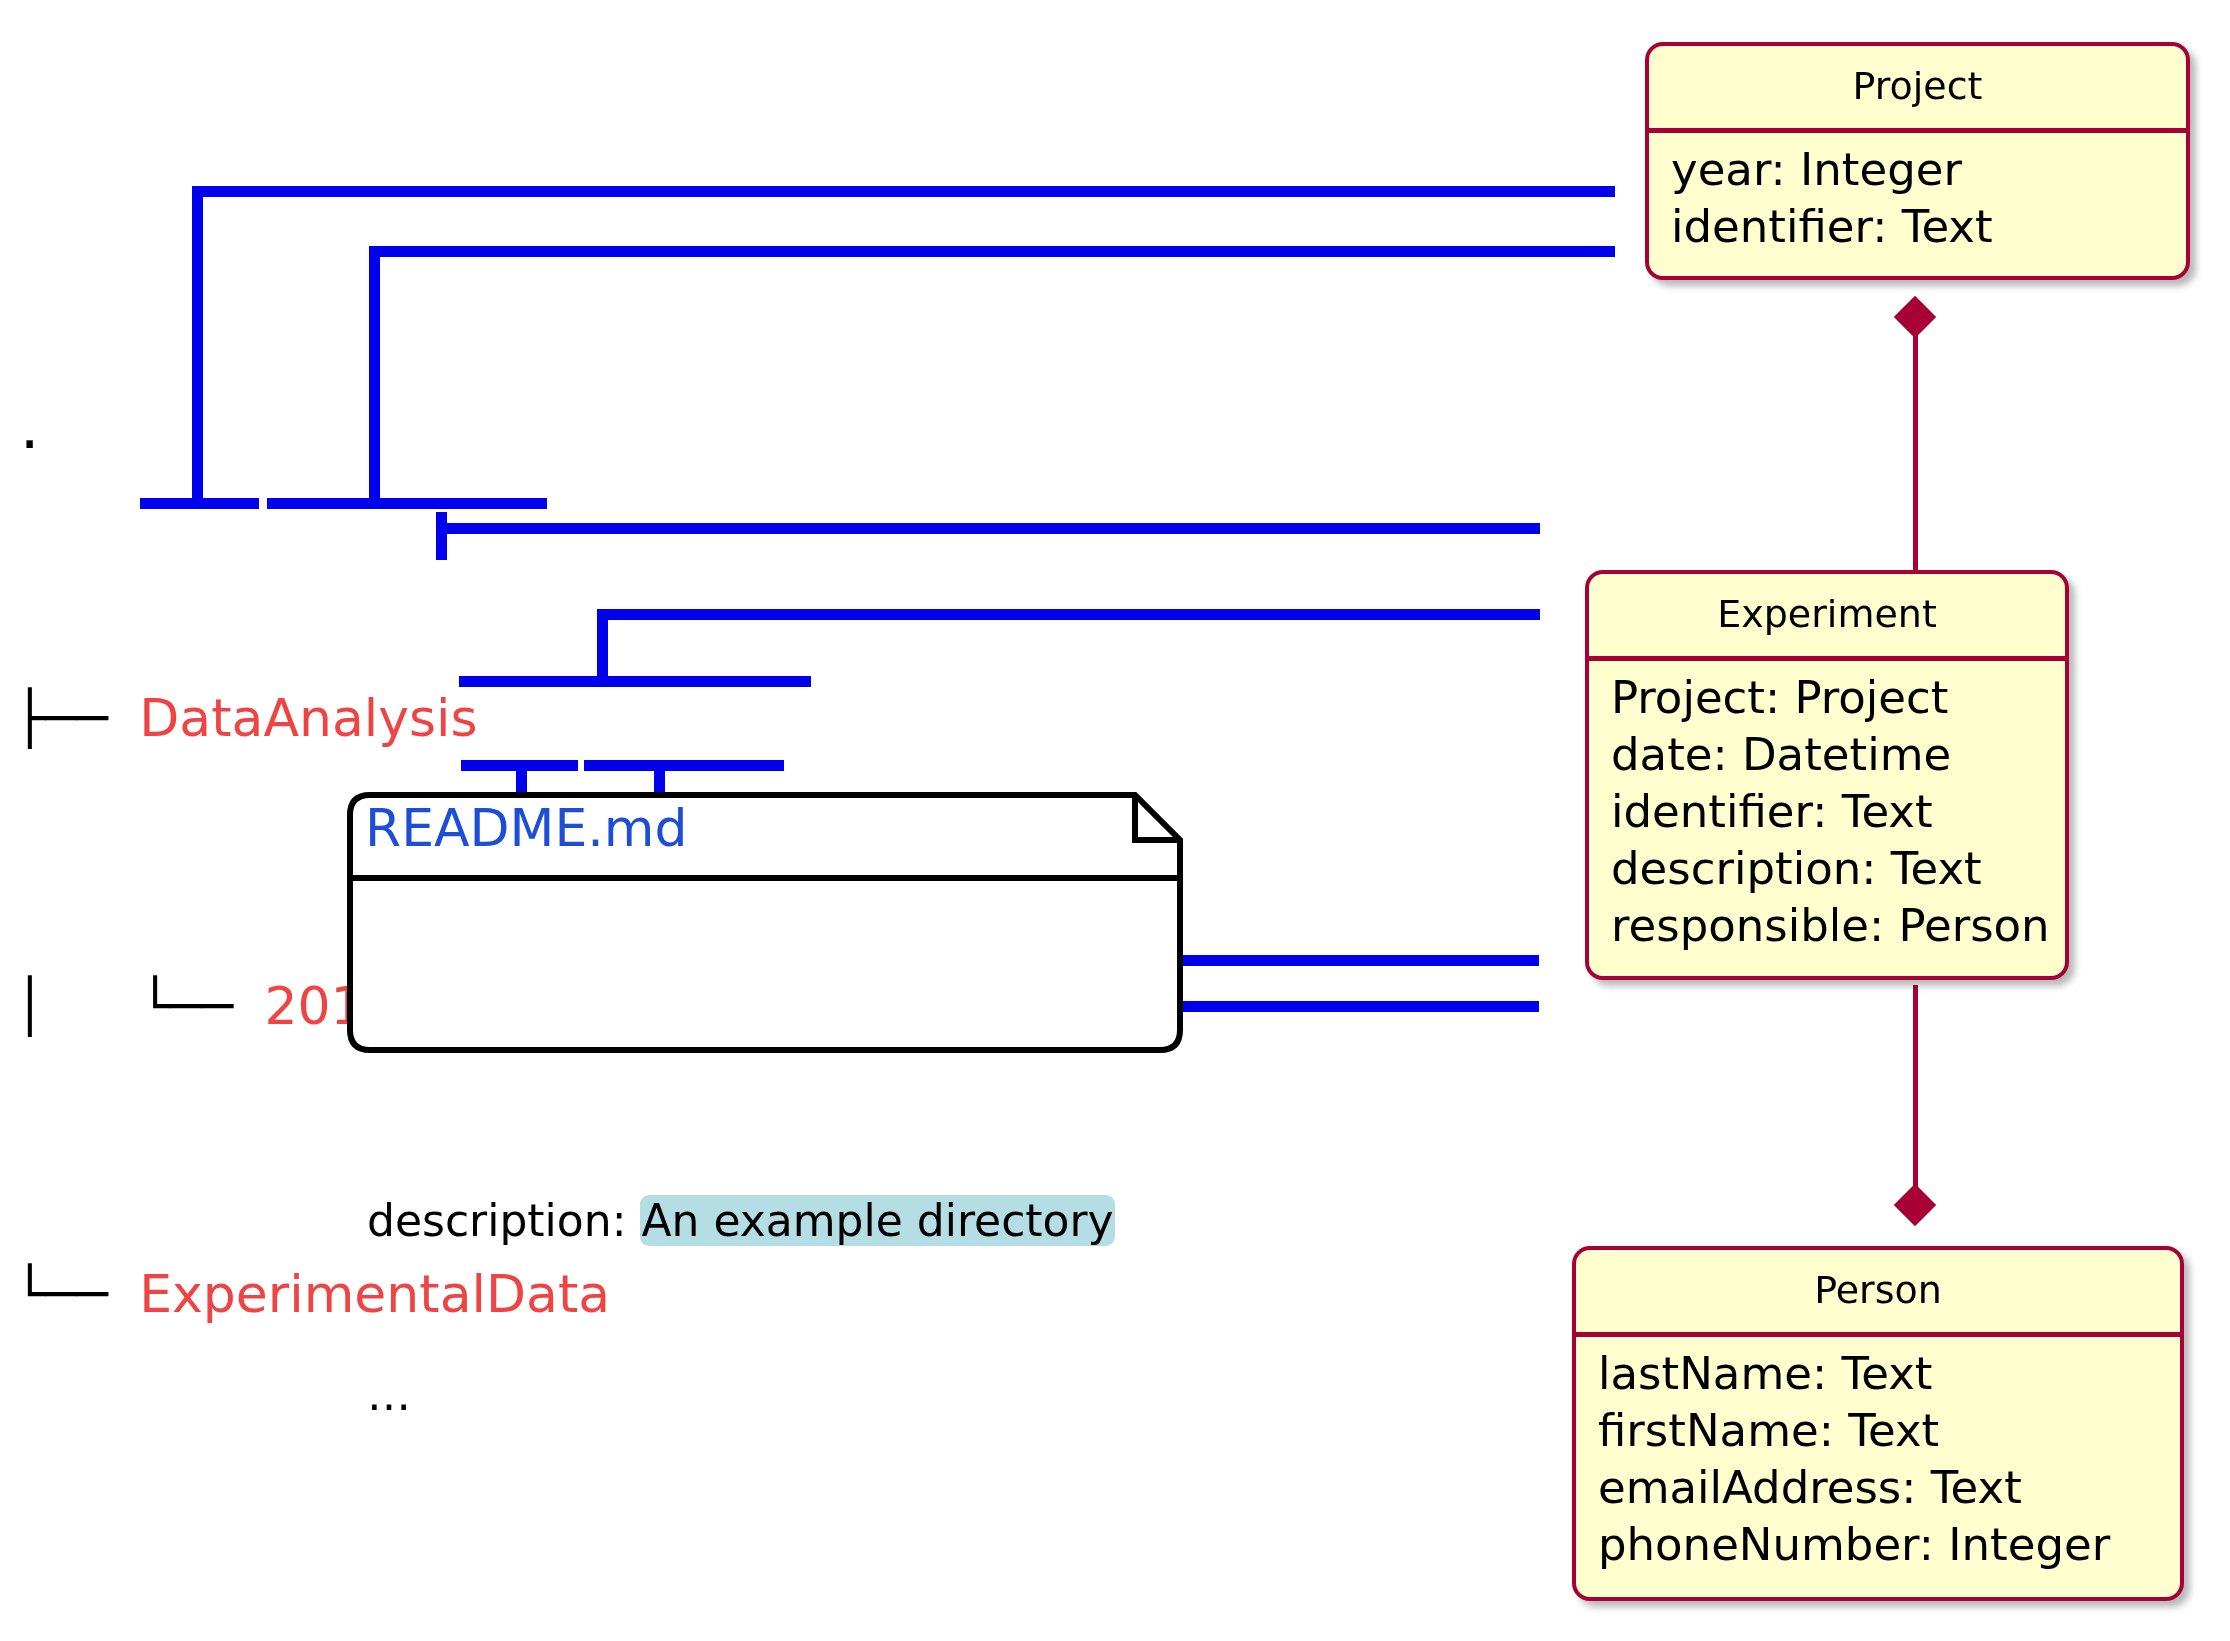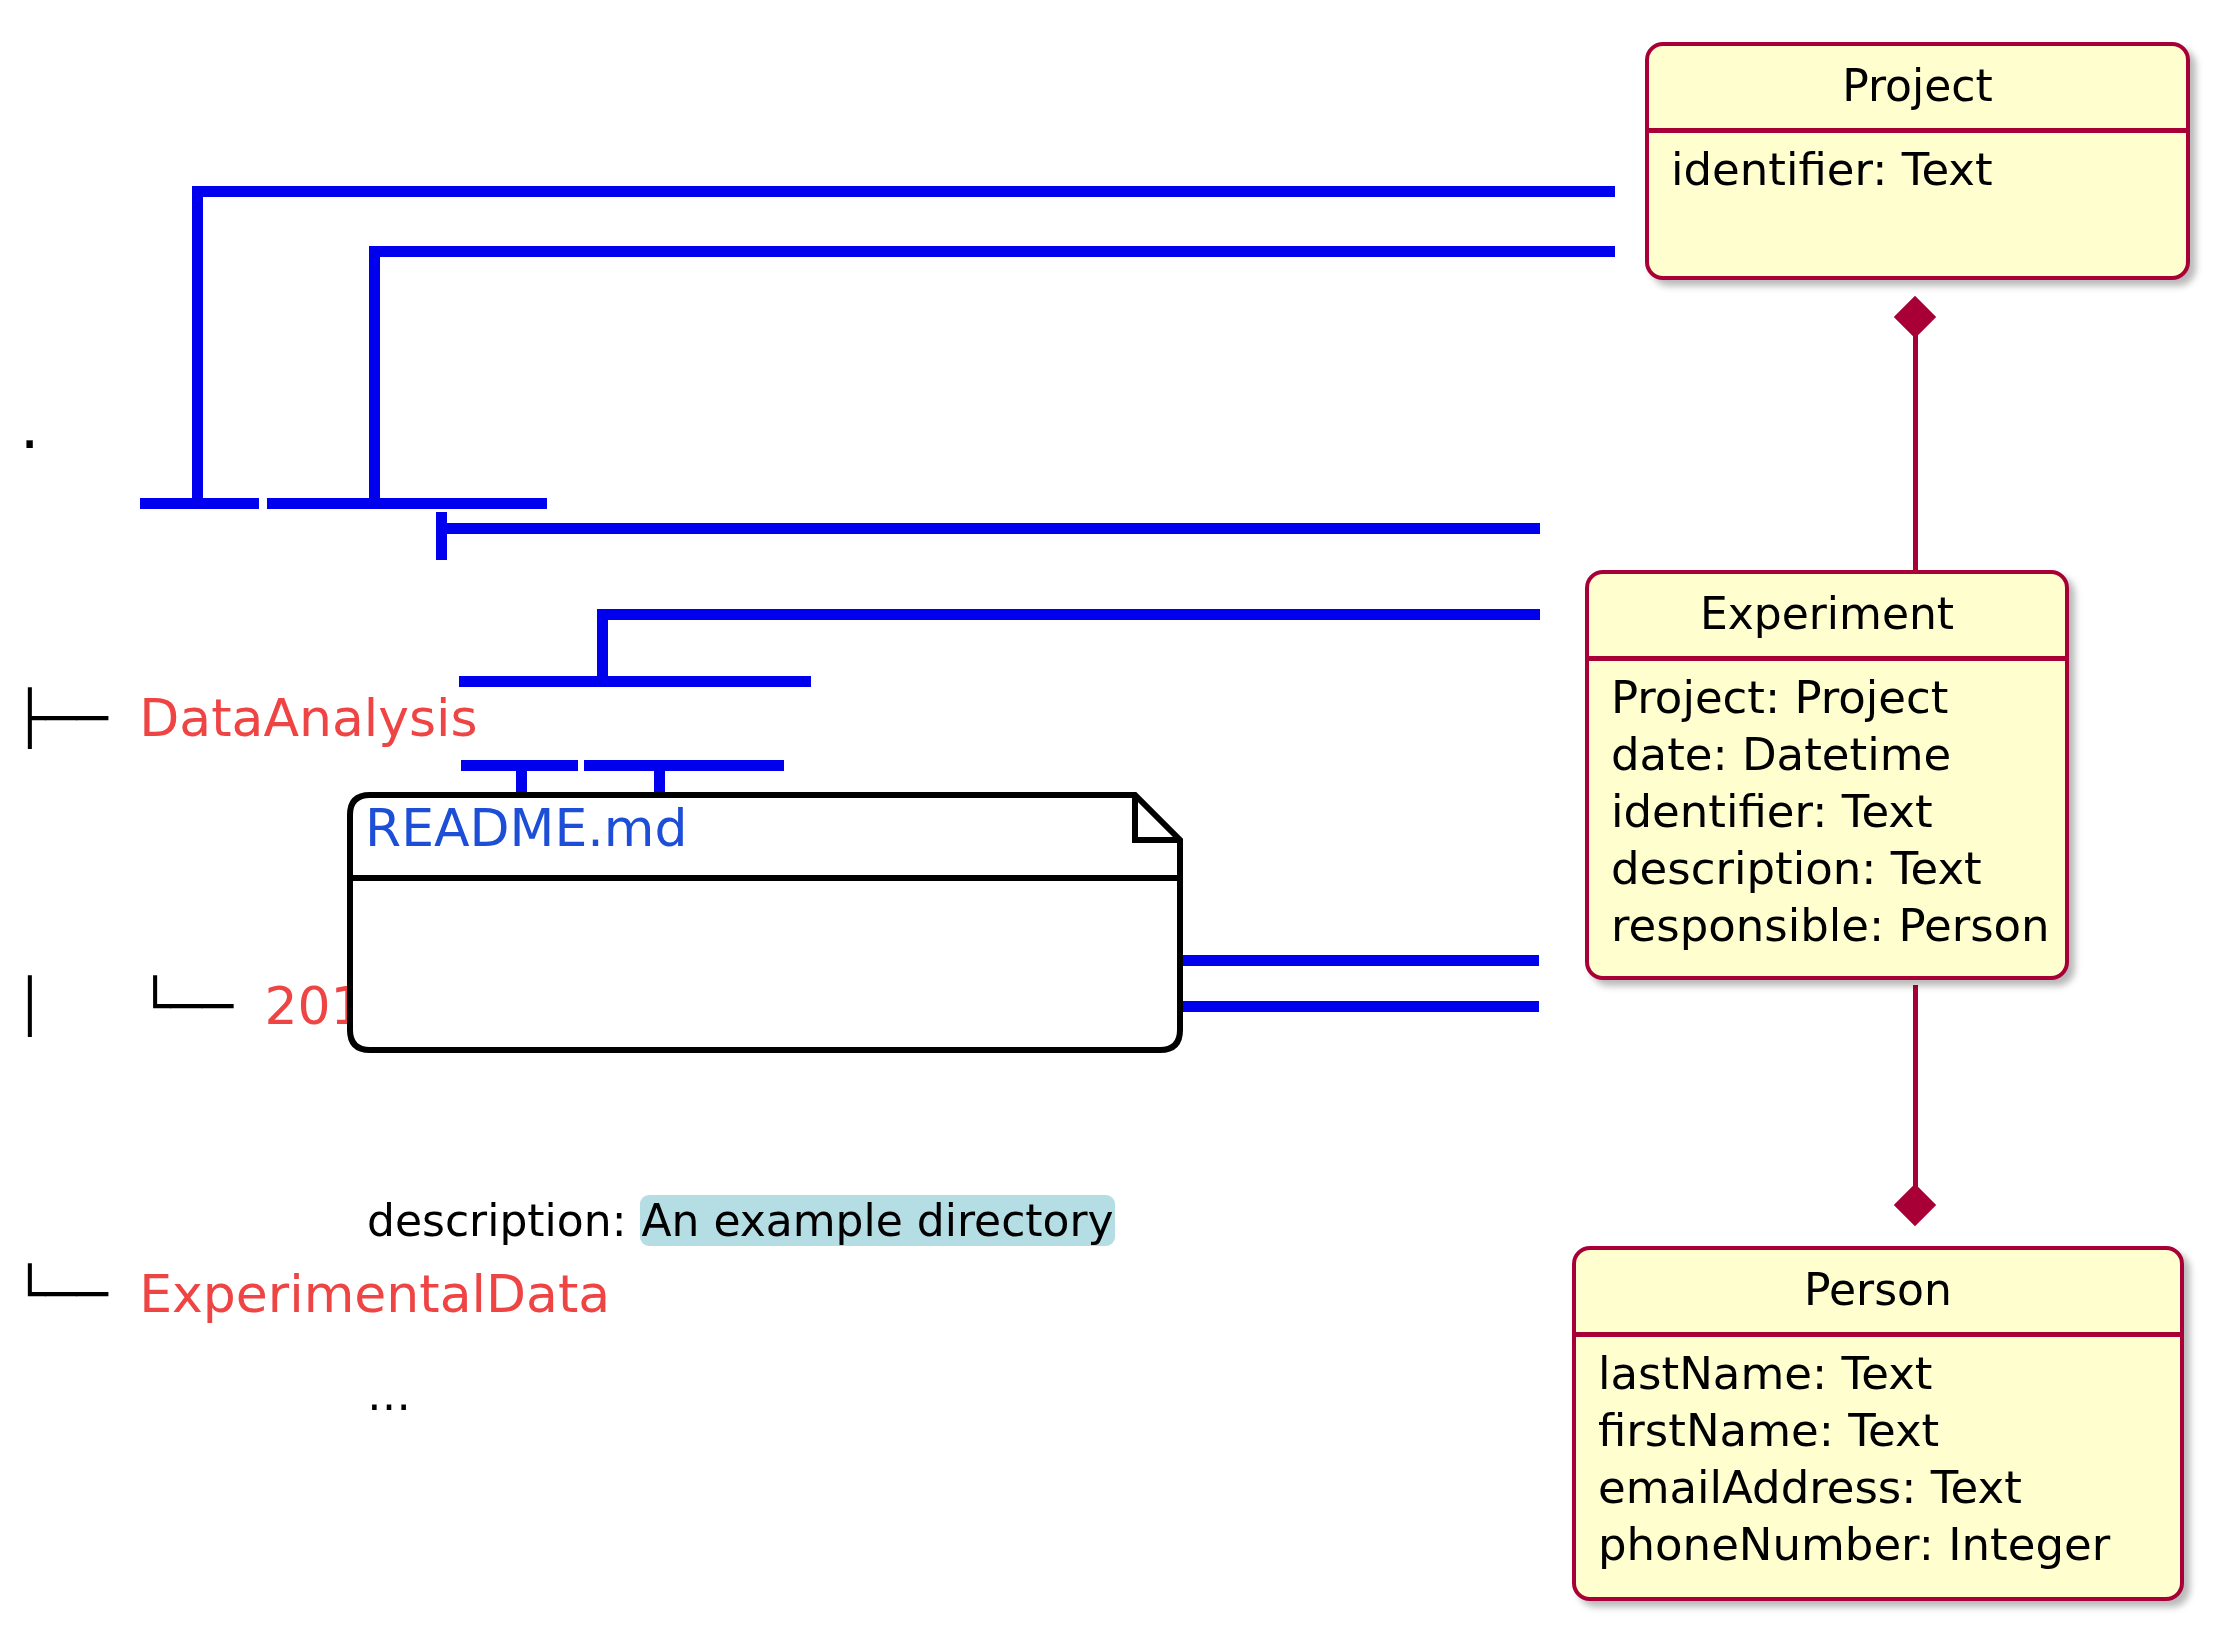--- a/index.html
+++ b/index.html
@@ -77,21 +77,21 @@
   .uml {
     position: absolute;
     background: #fefece;
     border: 4px solid #a80036;
     border-radius: 18px;
     box-shadow: 6px 6px 7px rgba(0,0,0,0.28);
     box-sizing: border-box;
   }
   .uml-title {
     text-align: center;
-    font-size: 44px;
+    font-size: 38px;
     line-height: 52px;
     color: #000;
     padding: 14px 10px 16px 10px;
   }
   .uml-sep {
     height: 5px;
     background: #a80036;
     margin: 0;
   }
   .uml-attrs {
@@ -188,20 +188,21 @@
   <div class="cl" style="left:1913px; top:330px; width:5px; height:245px;"></div>
   <div class="diamond" style="left:1900px; top:302px;"></div>
 
   <div class="cl" style="left:1913px; top:985px; width:5px; height:230px;"></div>
   <div class="diamond" style="left:1900px; top:1190px;"></div>
 
   <div class="uml" style="left:1645px; top:42px; width:545px; height:238px;">
     <div class="uml-title">Project</div>
     <div class="uml-sep"></div>
     <div class="uml-attrs">
+      <div class="uml-attr">year: Integer</div>
       <div class="uml-attr">identifier: Text</div>
     </div>
   </div>
 
   <div class="uml" style="left:1585px; top:570px; width:484px; height:410px;">
     <div class="uml-title">Experiment</div>
     <div class="uml-sep"></div>
     <div class="uml-attrs">
       <div class="uml-attr">Project: Project</div>
       <div class="uml-attr">date: Datetime</div>

